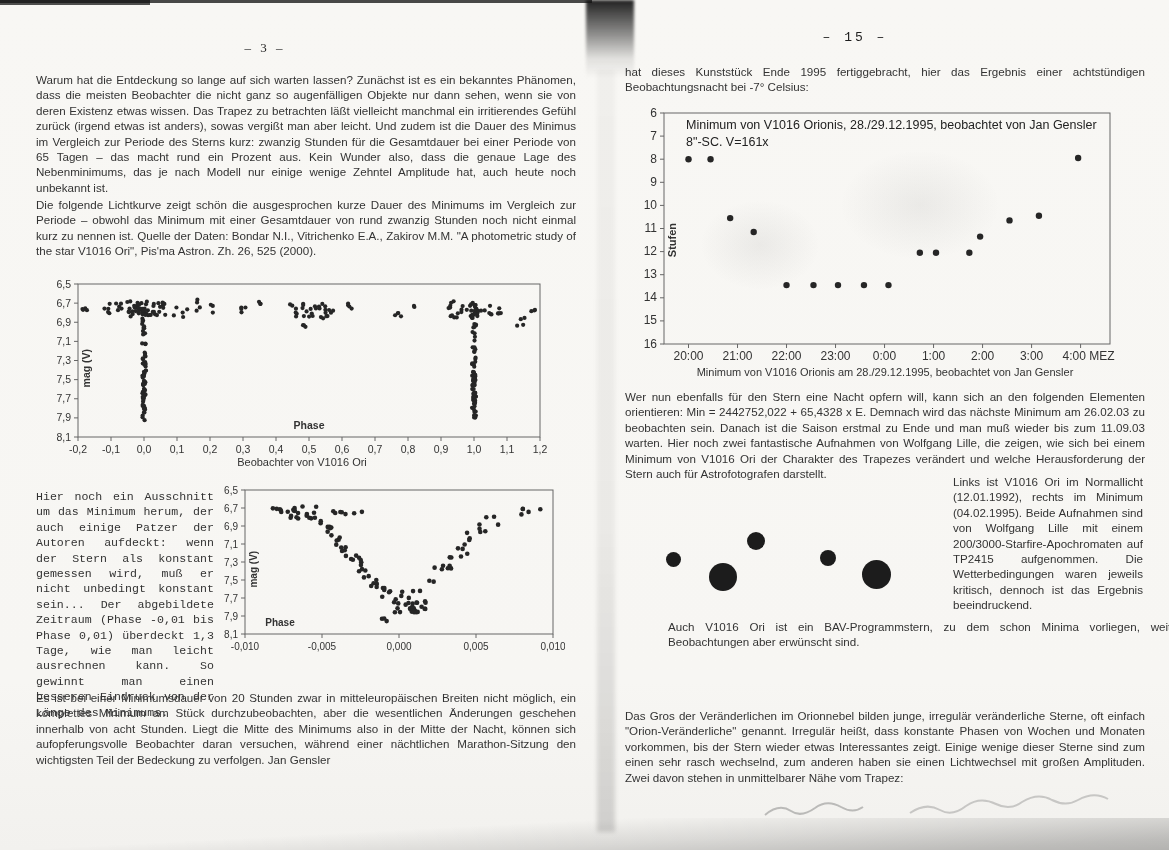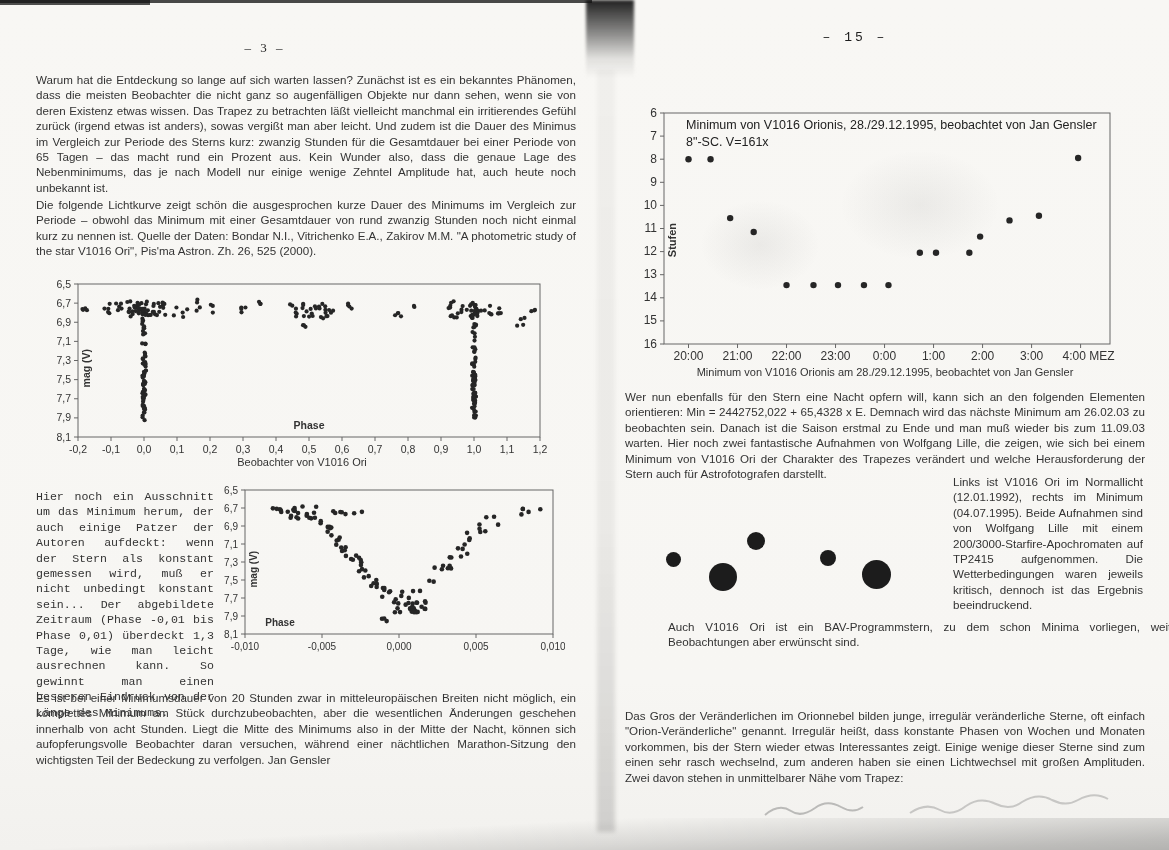--- a/index.html
+++ b/index.html
@@ -607,20 +607,21 @@
         <circle cx="238.30618336024074" cy="75.47785485256468" r="2.3" fill="#262626"></circle>
         <circle cx="244.98937395903903" cy="66.3441387158818" r="2.3" fill="#262626"></circle>
         <circle cx="256.2592734384257" cy="57.89840526669288" r="2.3" fill="#262626"></circle>
       </svg>
     </div>
 
   <div class="abs para" style="left:36px;top:690px;width:540px;">Es ist bei einer Minimumsdauer von 20 Stunden zwar in mitteleuropäischen Breiten nicht möglich, ein komplettes Minimum am Stück durchzubeobachten, aber die wesentlichen Änderungen geschehen innerhalb von acht Stunden. Liegt die Mitte des Minimums also in der Mitte der Nacht, können sich aufopferungsvolle Beobachter daran versuchen, während einer nächtlichen Marathon-Sitzung den wichtigsten Teil der Bedeckung zu verfolgen. Jan Gensler</div>
 
   <div class="abs pagenum" style="left:780px;top:30px;width:150px;font-family:Liberation Mono, monospace;">–  15  –</div>
 
+  <div class="abs para" style="left:625px;top:64px;width:520px;">hat dieses Kunststück Ende 1995 fertiggebracht, hier das Ergebnis einer achtstündigen Beobachtungsnacht bei -7° Celsius:</div>
 
   <div class="abs chart" style="left:636px;top:106px;">
       <svg width="494" height="262">
         <rect x="28" y="7" width="446" height="231" fill="none" stroke="#666666" stroke-width="1"></rect>
         <line x1="24" y1="7" x2="28" y2="7" stroke="#666666" stroke-width="1"></line>
         <text x="21" y="10.5" text-anchor="end" font-size="12" fill="#333" font-family="&quot;Liberation Sans&quot;,sans-serif">6</text>
         <line x1="24" y1="30.1" x2="28" y2="30.1" stroke="#666666" stroke-width="1"></line>
         <text x="21" y="33.6" text-anchor="end" font-size="12" fill="#333" font-family="&quot;Liberation Sans&quot;,sans-serif">7</text>
         <line x1="24" y1="53.2" x2="28" y2="53.2" stroke="#666666" stroke-width="1"></line>
         <text x="21" y="56.7" text-anchor="end" font-size="12" fill="#333" font-family="&quot;Liberation Sans&quot;,sans-serif">8</text>
@@ -684,19 +685,19 @@
   <div class="abs para" style="left:625px;top:389px;width:520px;">Wer nun ebenfalls für den Stern eine Nacht opfern will, kann sich an den folgenden Elementen orientieren: Min = 2442752,022 + 65,4328 x E. Demnach wird das nächste Minimum am 26.02.03 zu beobachten sein. Danach ist die Saison erstmal zu Ende und man muß wieder bis zum 11.09.03 warten. Hier noch zwei fantastische Aufnahmen von Wolfgang Lille, die zeigen, wie sich bei einem Minimum von V1016 Ori der Charakter des Trapezes verändert und welche Herausforderung der Stern auch für Astrofotografen darstellt.</div>
 
   <div class="abs" style="left:636px;top:490px;width:300px;height:130px;">
       <div class="blob" style="left: 29.5px; top: 61.5px; width: 15px; height: 15px;"></div>
       <div class="blob" style="left: 73px; top: 73px; width: 28px; height: 28px;"></div>
       <div class="blob" style="left: 111px; top: 42px; width: 18px; height: 18px;"></div>
       <div class="blob" style="left: 184px; top: 60px; width: 16px; height: 16px;"></div>
       <div class="blob" style="left: 225.5px; top: 69.5px; width: 29px; height: 29px;"></div>
     </div>
 
-  <div class="abs para" style="left:953px;top:474px;width:190px;">Links ist V1016 Ori im Normallicht (12.01.1992), rechts im Minimum (04.07.1995). Beide Aufnahmen sind von Wolfgang Lille mit einem 200/3000-Starfire-Apochromaten auf TP2415 aufgenommen. Die Wetterbedingungen waren jeweils kritisch, dennoch ist das Ergebnis beeindruckend.</div>
+  <div class="abs para" style="left:953px;top:474px;width:190px;">Links ist V1016 Ori im Normallicht (12.01.1992), rechts im Minimum (04.02.1995). Beide Aufnahmen sind von Wolfgang Lille mit einem 200/3000-Starfire-Apochromaten auf TP2415 aufgenommen. Die Wetterbedingungen waren jeweils kritisch, dennoch ist das Ergebnis beeindruckend.</div>
 
   <div class="abs para" style="left:625px;top:619px;width:520px;margin-left:43px;">Auch V1016 Ori ist ein BAV-Programmstern, zu dem schon Minima vorliegen, weitere Beobachtungen aber erwünscht sind.</div>
 
 
   <div class="abs para" style="left:625px;top:708px;width:520px;">Das Gros der Veränderlichen im Orionnebel bilden junge, irregulär veränderliche Sterne, oft einfach "Orion-Veränderliche" genannt. Irregulär heißt, dass konstante Phasen von Wochen und Monaten vorkommen, bis der Stern wieder etwas Interessantes zeigt. Einige wenige dieser Sterne sind zum einen sehr rasch wechselnd, zum anderen haben sie einen Lichtwechsel mit großen Amplituden. Zwei davon stehen in unmittelbarer Nähe vom Trapez:</div>
 </div>
 
 </body></html>

